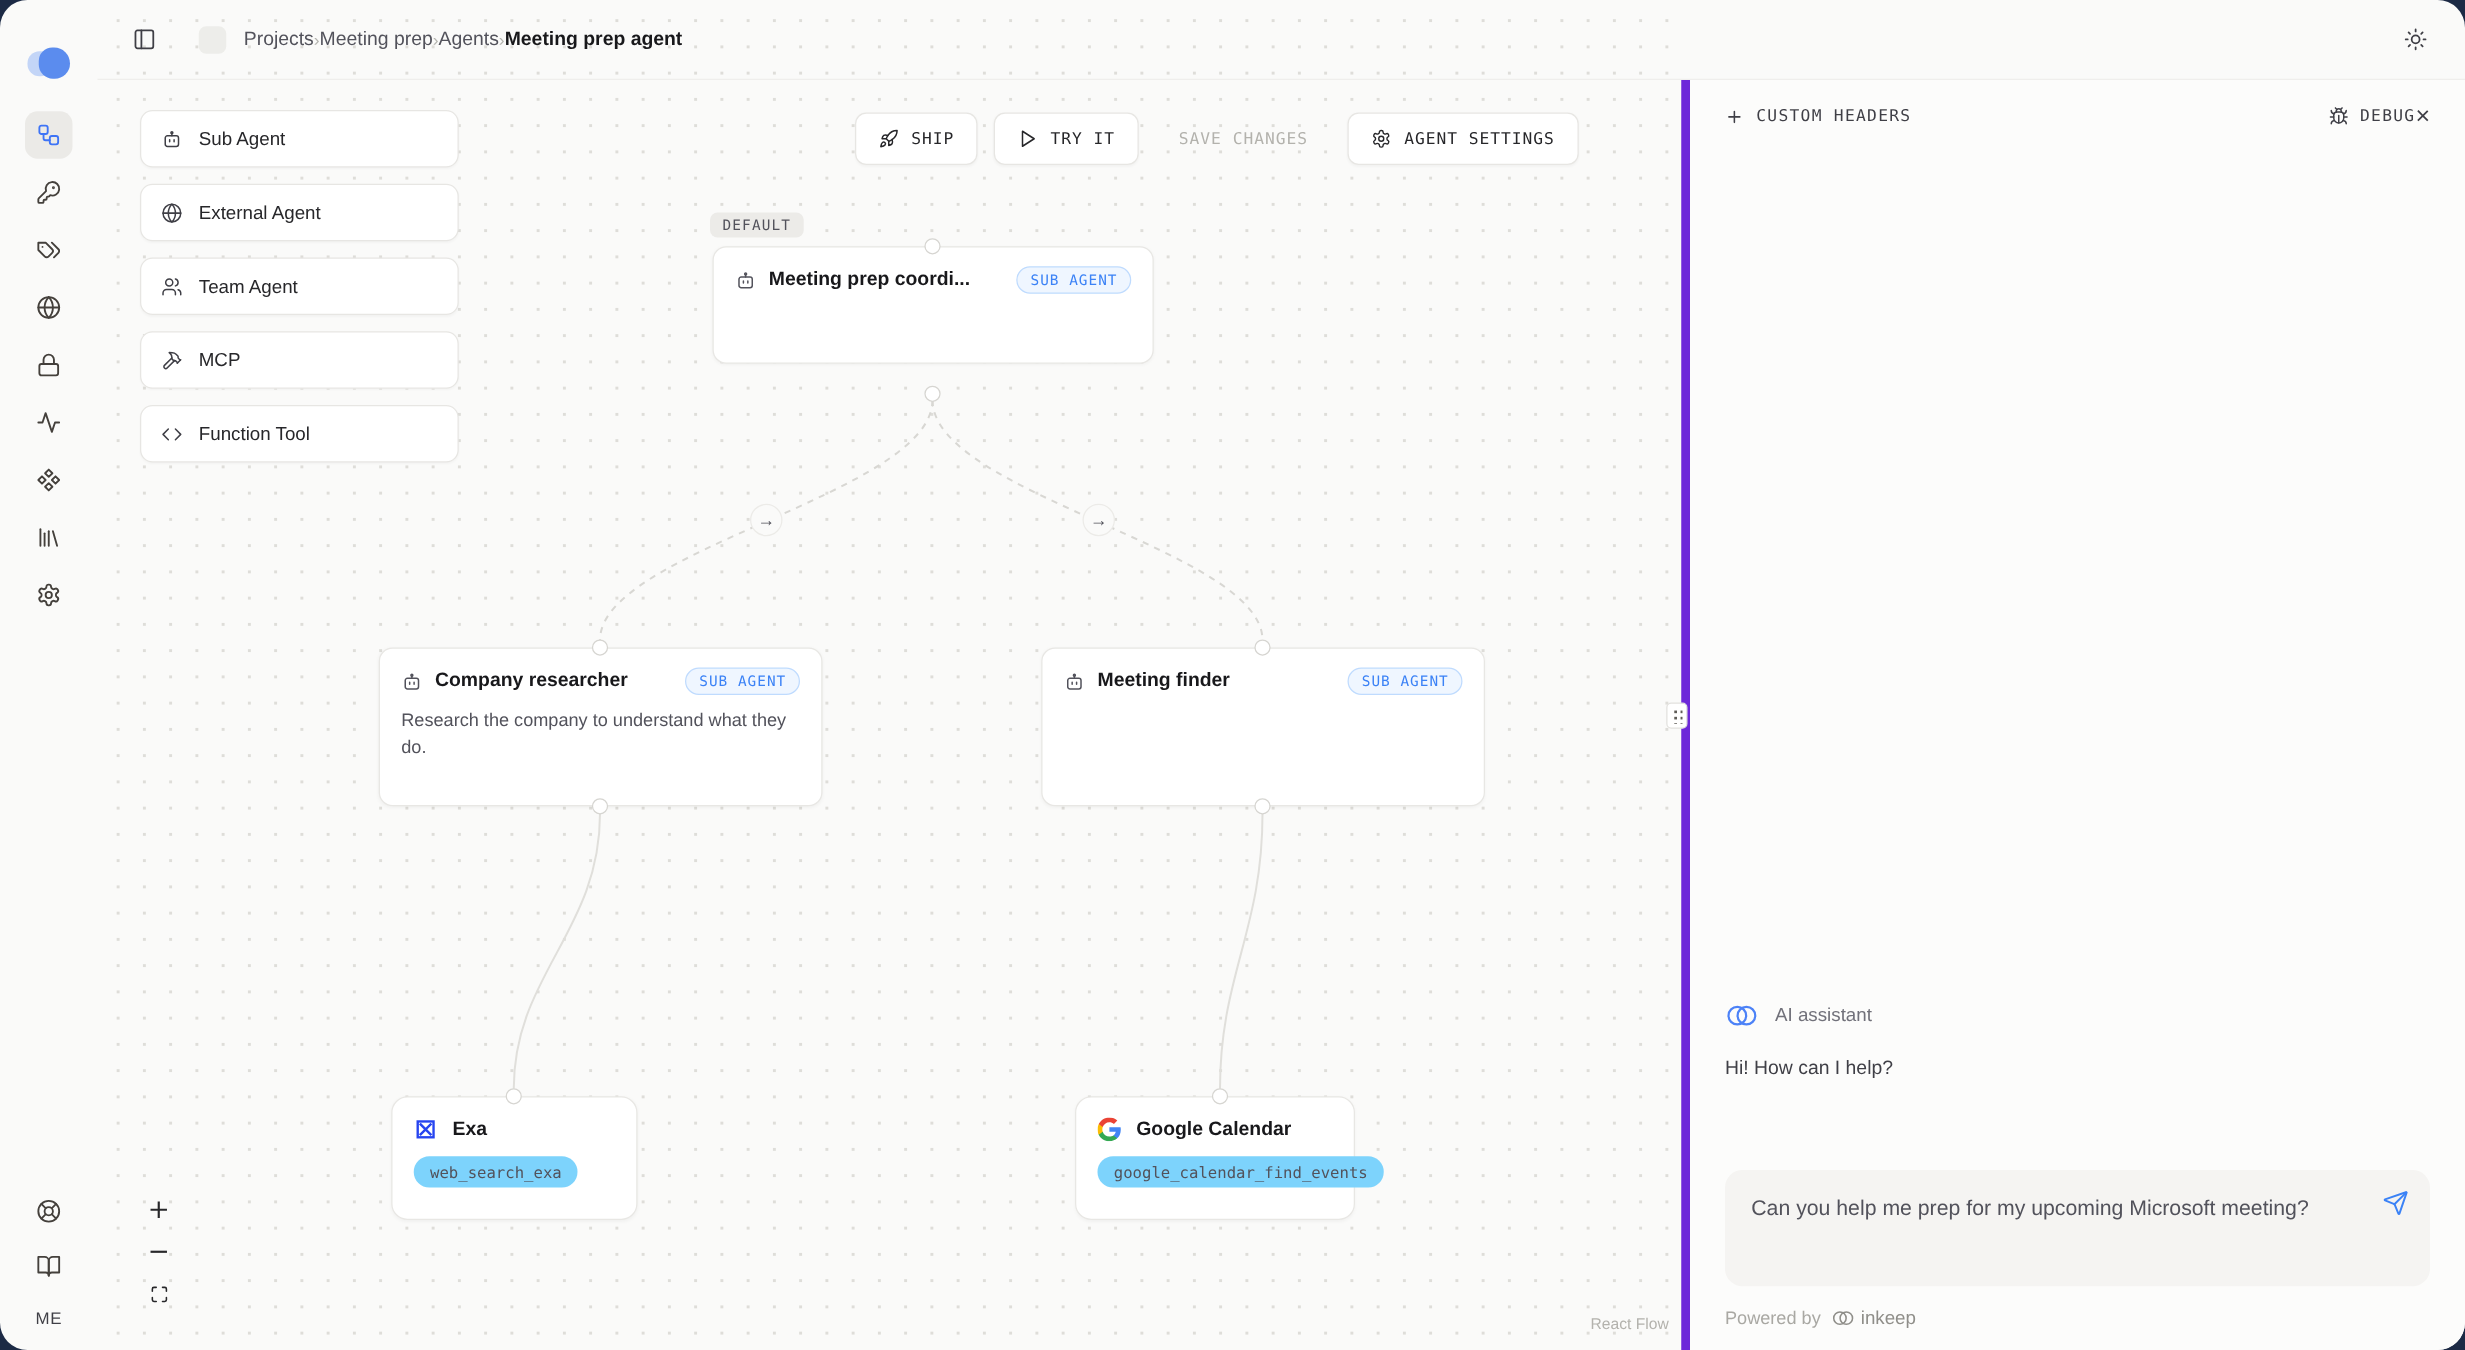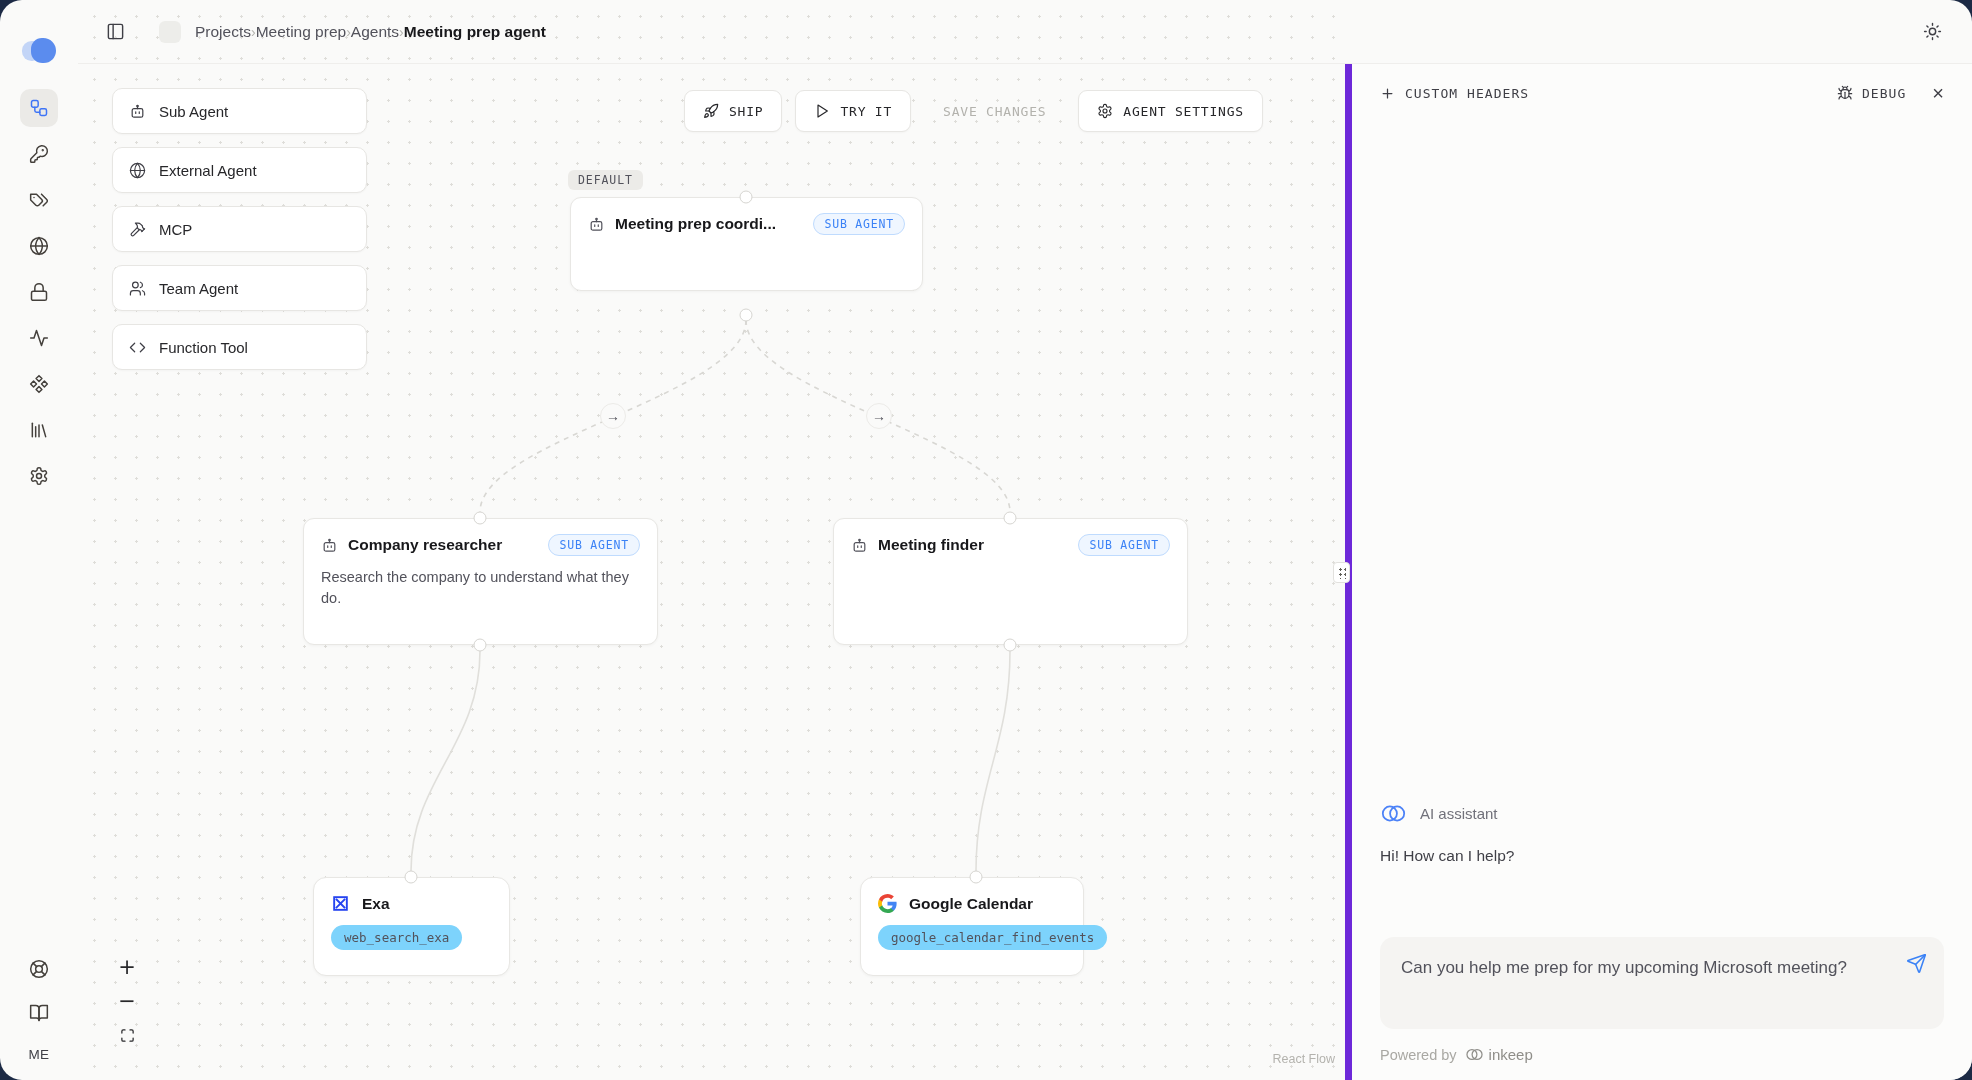--- a/index.html
+++ b/index.html
@@ -75,21 +75,21 @@
   .flow-controls { position:absolute; left:33px; top:950px; width:32px; background:transparent; display:flex; flex-direction:column; z-index:10; }
   .fc-btn { width:32px; height:34px; display:flex; align-items:center; justify-content:center; background:none; border:none; color:#27272a; font-size:21px; cursor:pointer; font-family:"DejaVu Sans", sans-serif; }
   .fc-btn svg { width:15px; height:15px; }
   .attribution { position:absolute; right:10px; bottom:14px; font-size:12.5px; color:#b3b2ad; z-index:10; }
 
   
   .panel { position:absolute; left:1345px; right:0; top:64px; bottom:0; background:#fcfcfb; border-left:7px solid #6d28d9; z-index:15; display:flex; flex-direction:column; }
   .panel-head { height:58px; display:flex; align-items:center; padding:0 28px; flex:none; }
   .ph-left { display:flex; align-items:center; gap:10px; font-family:"DejaVu Sans Mono", monospace; font-size:13px; letter-spacing:.08em; color:#3f3f46; cursor:pointer; }
   .ph-left svg { width:15px; height:15px; }
-  .ph-right { margin-left:auto; display:flex; align-items:center; gap:26px; }
+  .ph-right { margin-left:auto; display:flex; align-items:center; }
   .debug-btn { display:flex; align-items:center; gap:9px; font-family:"DejaVu Sans Mono", monospace; font-size:13px; letter-spacing:.08em; color:#3f3f46; background:none; border:none; cursor:pointer; }
   .debug-btn svg { width:16px; height:16px; }
   .close-btn { background:none; border:none; font-size:20px; color:#3f3f46; cursor:pointer; line-height:1; }
   .panel-body { flex:1; }
   .chat { padding:0 28px 16px; flex:none; }
   .assistant-row { display:flex; align-items:center; gap:13px; margin-bottom:20px; }
   .assistant-row svg { width:27px; height:27px; }
   .assistant-name { font-size:15px; color:#71717a; }
   .greeting { font-size:15.5px; color:#3f3f46; margin-bottom:72px; }
   .input-box { position:relative; background:#f5f4f2; border-radius:14px; padding:17px 56px 15px 21px; min-height:92px; }
@@ -133,34 +133,34 @@
       <div class="palette-item">
         <svg viewBox="0 0 24 24" fill="none" stroke="currentColor" stroke-width="1.7" stroke-linecap="round" stroke-linejoin="round">
             <circle cx="12" cy="12" r="10"></circle>
             <path d="M12 2a14.5 14.5 0 0 0 0 20 14.5 14.5 0 0 0 0-20"></path>
             <path d="M2 12h20"></path>
           </svg>
         <span>External Agent</span>
       </div>
       <div class="palette-item">
         <svg viewBox="0 0 24 24" fill="none" stroke="currentColor" stroke-width="1.7" stroke-linecap="round" stroke-linejoin="round">
-            <path d="m15 12-8.373 8.373a1 1 0 1 1-3-3L12 9"></path>
-            <path d="m18 15 4-4"></path>
-            <path d="m21.5 11.5-1.914-1.914A2 2 0 0 1 19 8.172V7l-2.26-2.26a6 6 0 0 0-4.202-1.756L9 2.96l.92.82A6.18 6.18 0 0 1 12 8.4V10l2 2h1.172a2 2 0 0 1 1.414.586L18.5 14.5"></path>
-          </svg>
-        <span>MCP</span>
-      </div>
-      <div class="palette-item">
-        <svg viewBox="0 0 24 24" fill="none" stroke="currentColor" stroke-width="1.7" stroke-linecap="round" stroke-linejoin="round">
             <path d="M16 21v-2a4 4 0 0 0-4-4H6a4 4 0 0 0-4 4v2"></path>
             <circle cx="9" cy="7" r="4"></circle>
             <path d="M22 21v-2a4 4 0 0 0-3-3.87"></path>
             <path d="M16 3.13a4 4 0 0 1 0 7.75"></path>
           </svg>
         <span>Team Agent</span>
+      </div>
+      <div class="palette-item">
+        <svg viewBox="0 0 24 24" fill="none" stroke="currentColor" stroke-width="1.7" stroke-linecap="round" stroke-linejoin="round">
+            <path d="m15 12-8.373 8.373a1 1 0 1 1-3-3L12 9"></path>
+            <path d="m18 15 4-4"></path>
+            <path d="m21.5 11.5-1.914-1.914A2 2 0 0 1 19 8.172V7l-2.26-2.26a6 6 0 0 0-4.202-1.756L9 2.96l.92.82A6.18 6.18 0 0 1 12 8.4V10l2 2h1.172a2 2 0 0 1 1.414.586L18.5 14.5"></path>
+          </svg>
+        <span>MCP</span>
       </div>
       <div class="palette-item">
         <svg viewBox="0 0 24 24" fill="none" stroke="currentColor" stroke-width="1.7" stroke-linecap="round" stroke-linejoin="round">
             <polyline points="16 18 22 12 16 6"></polyline>
             <polyline points="8 6 2 12 8 18"></polyline>
           </svg>
         <span>Function Tool</span>
       </div>
     </div>
 

